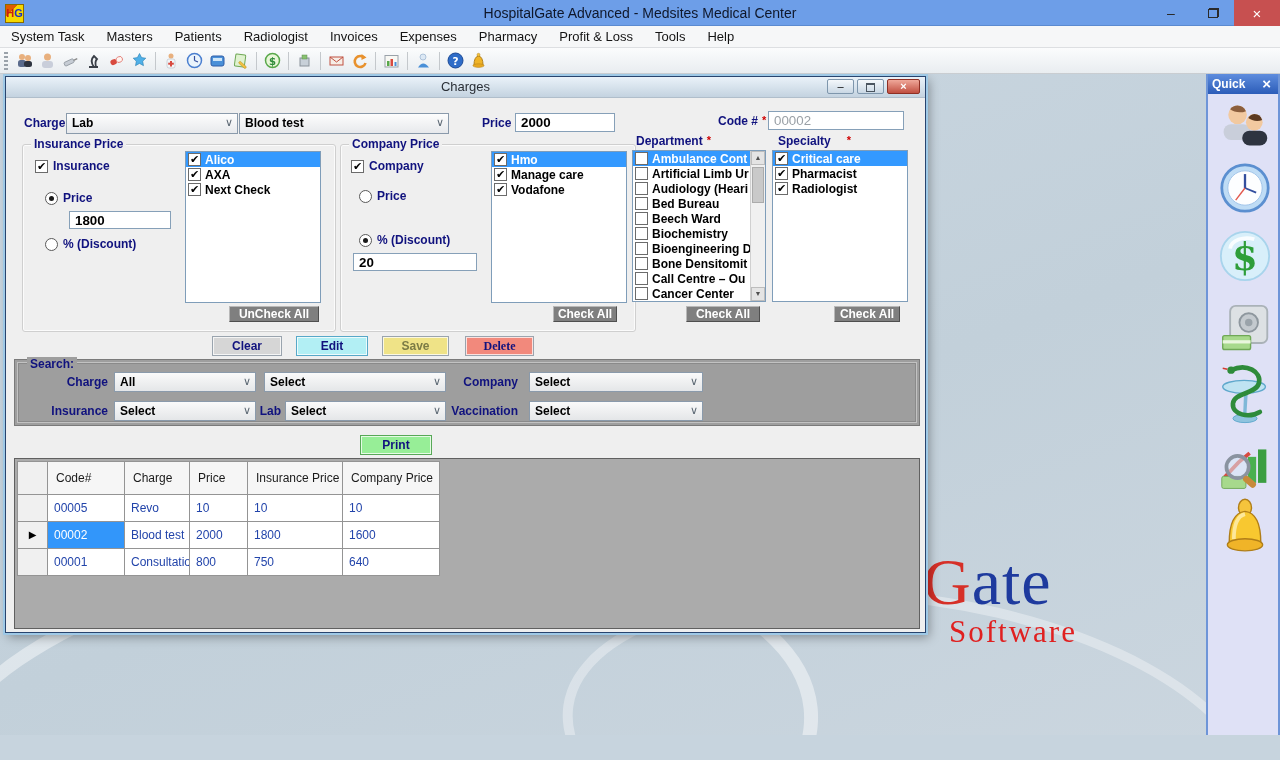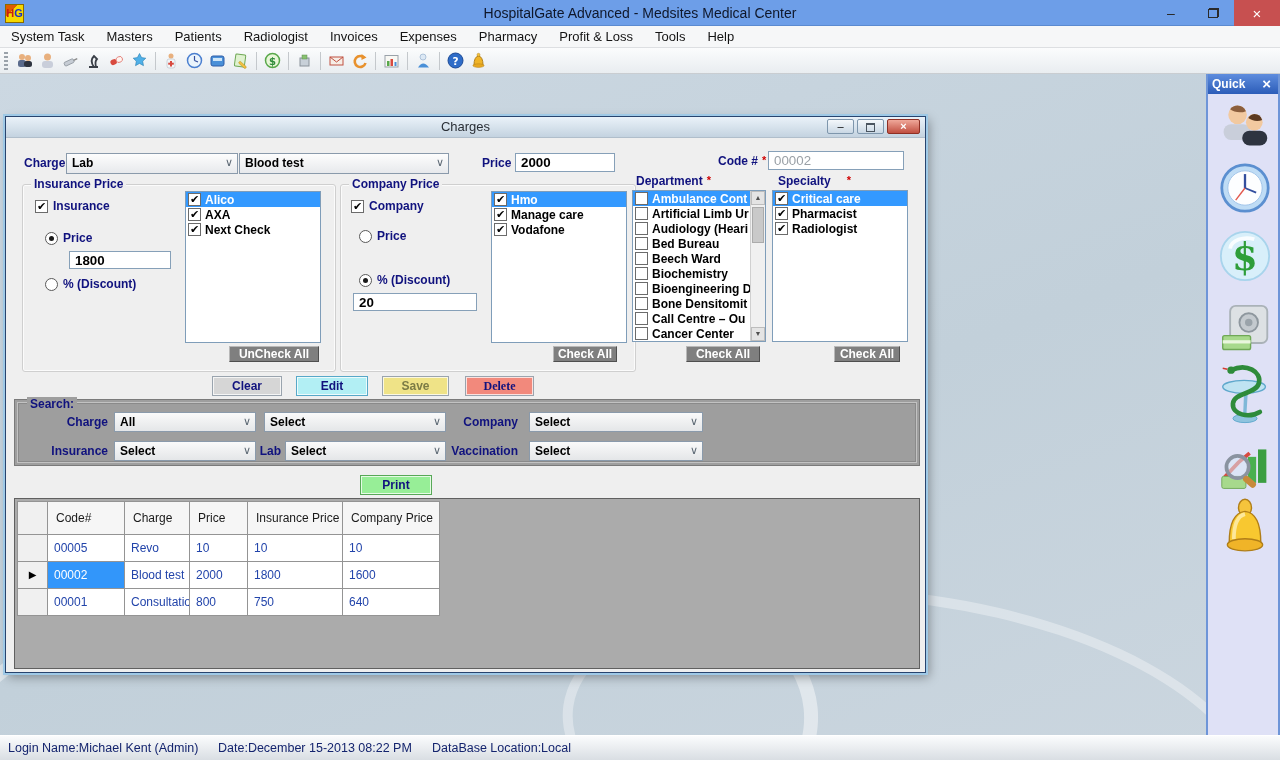--- a/index.html
+++ b/index.html
@@ -37,21 +37,21 @@
   .bgcurve { position:absolute; border:14px solid rgba(255,255,255,.45); border-radius:50%; }
   .c1 { width:900px; height:420px; left:-80px; top:470px; transform:rotate(-6deg); }
   .c2 { width:700px; height:320px; left:560px; top:520px; transform:rotate(8deg); border-width:10px; border-color:rgba(255,255,255,.35);}
   .watermark { position:absolute; left:923px; top:478px; font-family:"Liberation Serif","DejaVu Serif",serif; }
   .wm1 { font-size:66px; line-height:60px; letter-spacing:1px; }
   .wm1 .wg { color:#D63028; } .wm1 .wate { color:#1E3A9E; }
   .wm2 { font-size:31px; color:#E02020; margin:2px 0 0 26px; letter-spacing:2px; }
 
   
   .dialog { position:absolute; left:5px; top:2px; width:921px; height:557px;
-     background:#EFEFEF; border:1px solid #28446E; box-shadow:0 0 0 2px #9FC9E6, 3px 4px 10px rgba(0,0,0,.35);margin-top:40px; }
+     background:#EFEFEF; border:1px solid #28446E; box-shadow:0 0 0 2px #9FC9E6, 3px 4px 10px rgba(0,0,0,.35); }
   .dtitle { position:relative; height:21px; background:linear-gradient(#EAF2F9,#C4D3E0); border-bottom:1px solid #B0BECB; }
   .dtitle .dtext { position:absolute; left:0; right:0; text-align:center; line-height:20px; font-size:13px; color:#2A2F36; }
   .dctrls { position:absolute; right:5px; top:2px; display:flex; gap:3px; }
   .dbtn { width:27px; height:15px; border:1px solid #7E96AC; border-radius:2px;
      background:linear-gradient(#F4F8FB,#C9D7E4); font-size:11px; line-height:13px; text-align:center; color:#3A4document0; }
   .dbtn.dmax::after { content:""; display:inline-block; width:7px; height:6px; border:1px solid #4A5560; border-top-width:2px; margin-top:3px; }
   .dbtn.dclose { width:33px; background:linear-gradient(#EFA89A,#C14F41); border-color:#8E2F24; color:#fff; font-weight:bold; }
   .dbody { position:relative; width:100%; height:534px; }
 
   .nlbl { position:absolute; font-weight:bold; color:#10127E; font-size:12px; white-space:nowrap; }
@@ -274,20 +274,24 @@
           <path d="M4 13 Q4 5 8.5 3.8 Q13 5 13 13 Z" fill="#F0B428" stroke="#B07E18"></path>
           <ellipse cx="8.5" cy="13.6" rx="5.6" ry="1.8" fill="#E8A820" stroke="#B07E18" stroke-width=".5"></ellipse>
           <circle cx="8.5" cy="2.8" r="1.5" fill="#F5C43C" stroke="#B07E18" stroke-width=".5"></circle>
         </svg>
       </span>
   </div>
 
   <div class="workspace">
     <div class="bgcurve c1"></div>
     <div class="bgcurve c2"></div>
+    <div class="watermark">
+      <div class="wm1"><span class="wg">G</span><span class="wate">ate</span></div>
+      <div class="wm2">Software</div>
+    </div>
 
     <div class="dialog">
       <div class="dtitle">
         <span class="dtext">Charges</span>
         <span class="dctrls">
           <span class="dbtn">–</span>
           <span class="dbtn dmax"></span>
           <span class="dbtn dclose">×</span>
         </span>
       </div>
@@ -575,19 +579,14 @@
           </svg></div>
       <div class="qicon" style="top:424px;"><svg width="52" height="62" viewBox="0 0 56 66">
             <ellipse cx="28" cy="10" rx="7" ry="9" fill="#F5C43C" stroke="#B07E18" stroke-width="1.5"></ellipse>
             <path d="M11 48 Q11 16 28 14 Q45 16 45 48 Z" fill="#F8C830" stroke="#B07E18" stroke-width="1.5"></path>
             <path d="M16 44 Q16 20 28 17" stroke="#FDE89A" stroke-width="4" fill="none"></path>
             <ellipse cx="28" cy="50" rx="19" ry="6.5" fill="#F0B428" stroke="#B07E18" stroke-width="1.5"></ellipse>
           </svg></div>
     </div>
   </div>
 
-  <div class="statusbar">
-    <span class="stat" style="left:8px;">Login Name:Michael Kent (Admin)</span>
-    <span class="stat" style="left:218px;">Date:December 15-2013  08:22  PM</span>
-    <span class="stat" style="left:432px;">DataBase Location:Local</span>
-  </div>
 
 </div>
 
 </body></html>

